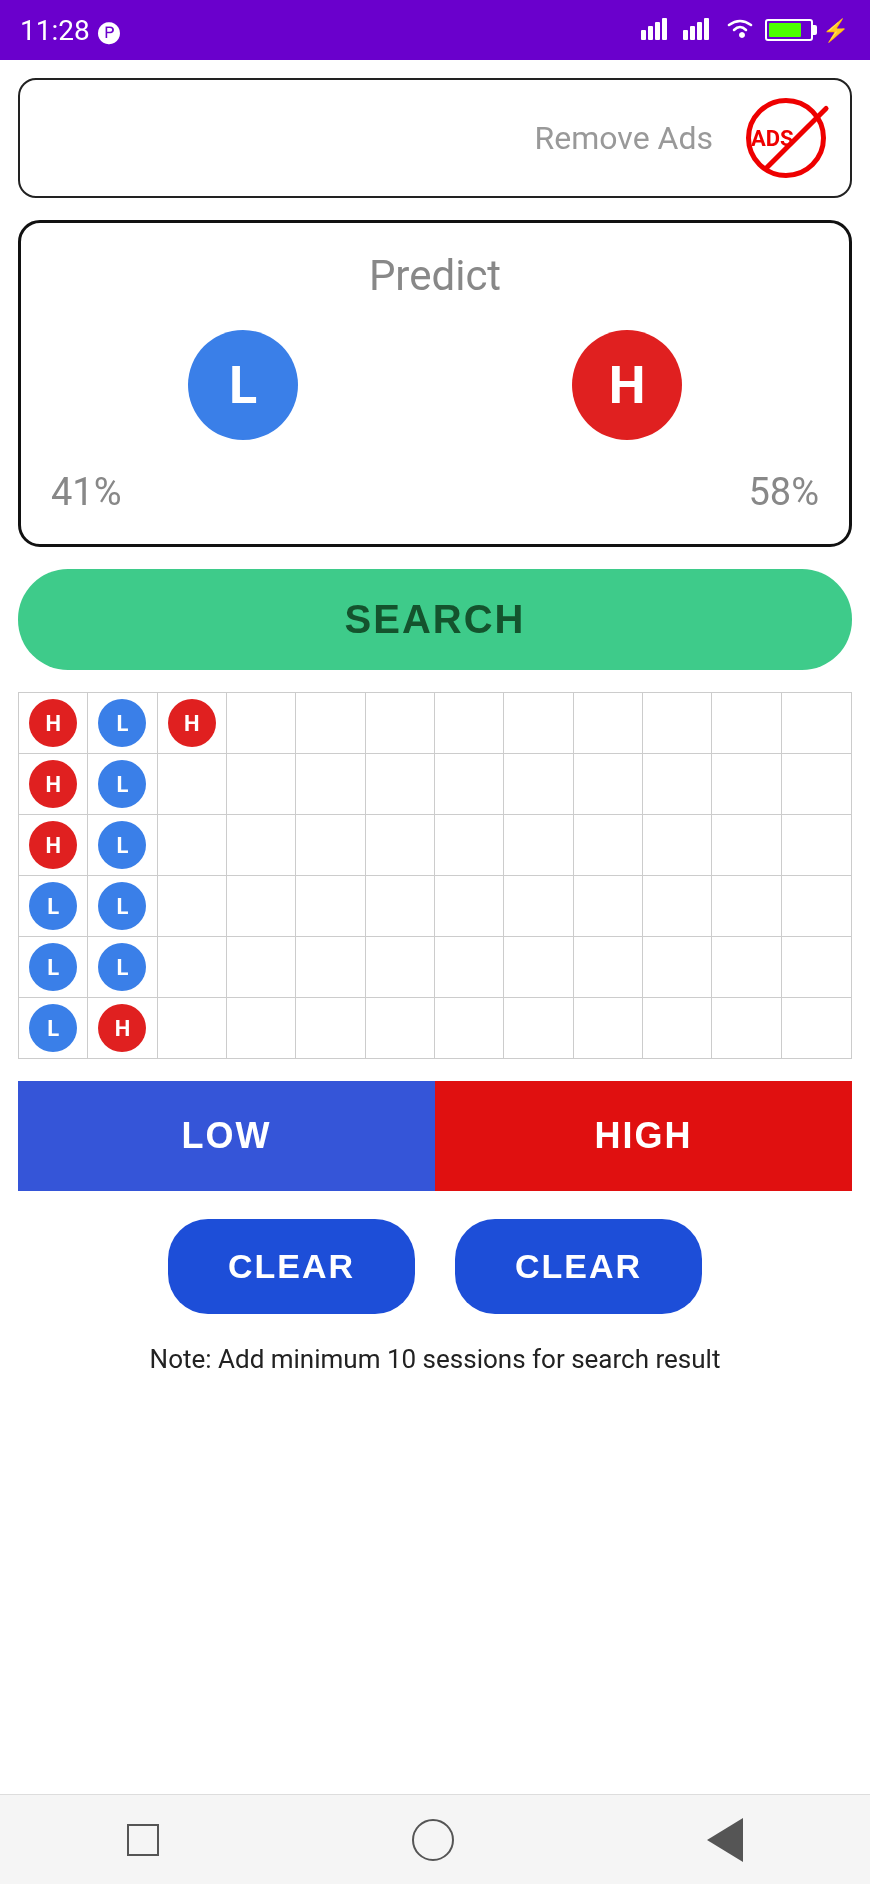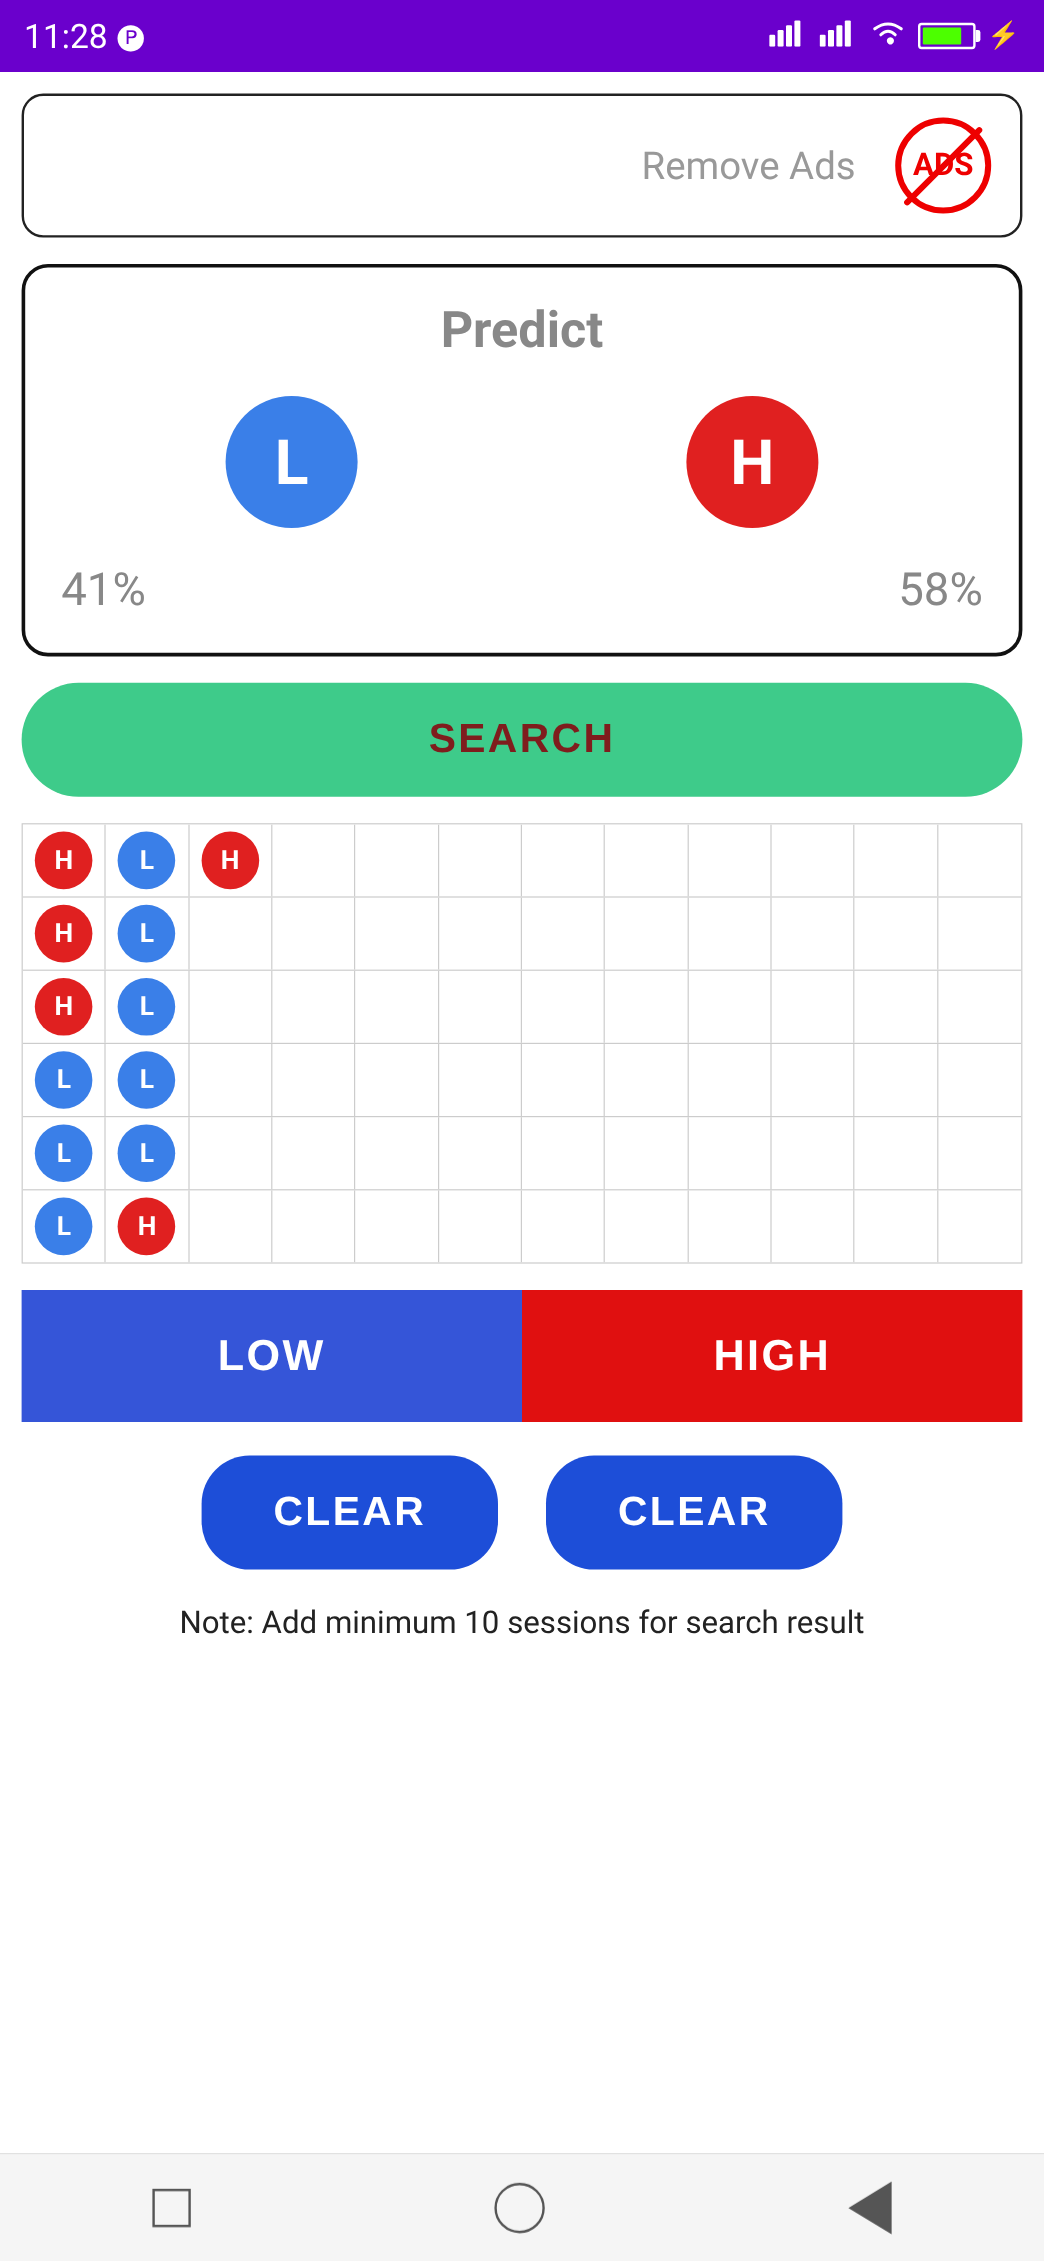--- a/index.html
+++ b/index.html
@@ -86,24 +86,23 @@
       font-size: 32px;
       color: #999;
     }
     .ads-badge {
       width: 80px;
       height: 80px;
       border: 5px solid #e00;
       border-radius: 50%;
       display: flex;
       align-items: center;
-      justify-content: center;
       position: relative;
       color: #e00;
-      font-size: 26px;
+      font-size: 22px;
       font-weight: bold;
     }
     .ads-badge::before {
       content: '';
       position: absolute;
       width: 90px;
       height: 5px;
       background: #e00;
       transform: rotate(-45deg);
       border-radius: 3px;
@@ -112,21 +111,21 @@
     
     .predict-card {
       border: 3px solid #111;
       border-radius: 22px;
       padding: 28px 30px 30px;
       margin-bottom: 22px;
     }
     .predict-title {
       text-align: center;
       font-size: 42px;
-      font-weight: bold;
+      font-weight: normal;
       color: #888;
       margin-bottom: 30px;
     }
     .predict-circles {
       display: flex;
       justify-content: space-around;
       align-items: center;
       margin-bottom: 30px;
     }
     .predict-circle {
@@ -152,23 +151,23 @@
       color: #888;
     }
 
     
     .search-btn {
       width: 100%;
       background: #3ecb8a;
       border: none;
       border-radius: 50px;
       padding: 28px 0;
-      font-size: 34px;
-      font-weight: bold;
-      color: #7f1d1d;
+      font-size: 40px;
+      font-weight: bold;
+      color: #14532d;
       letter-spacing: 2px;
       cursor: pointer;
       margin-bottom: 22px;
       display: block;
       text-align: center;
     }
 
     
     .grid-container {
       width: 100%;

